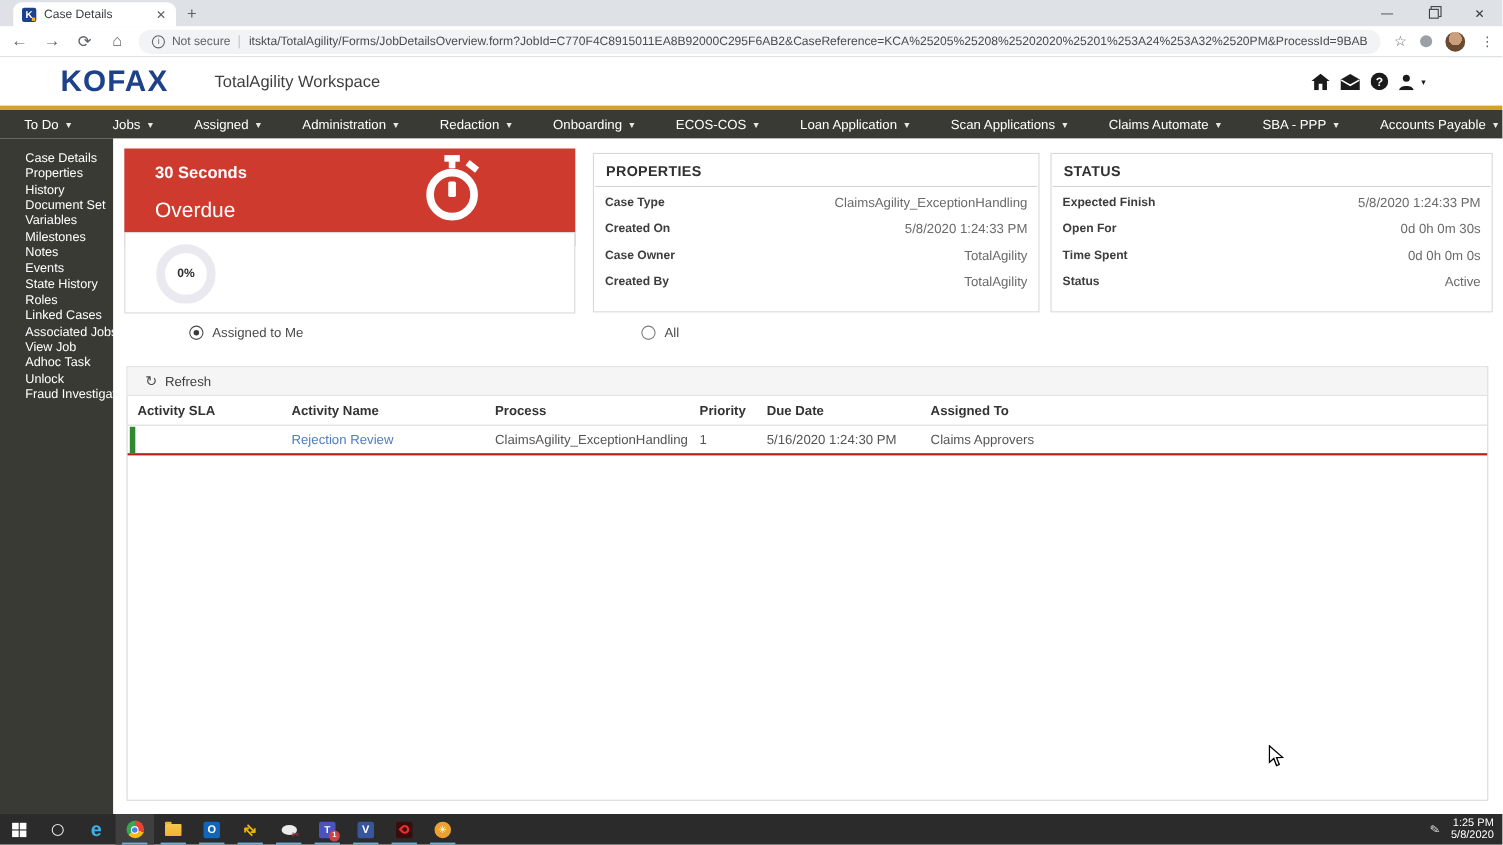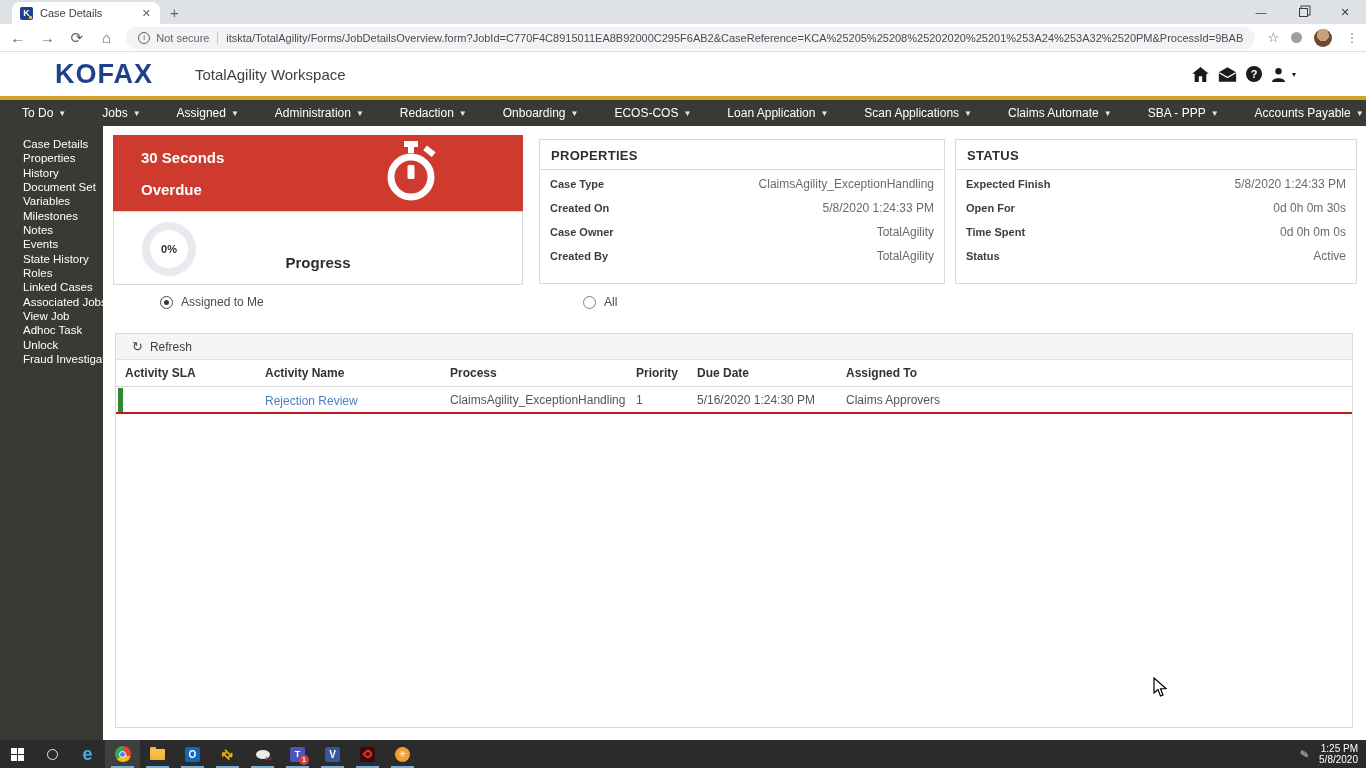--- a/index.html
+++ b/index.html
@@ -53,21 +53,21 @@
 
   
   .workarea{ position:absolute; left:0; top:126px; width:1366px; height:614px; display:flex; }
   .sidebar{ width:103px; background:var(--dark-chrome); padding:11px 0 0 23px; overflow:hidden; }
   .side-item{ color:#fff; font-size:11.5px; line-height:14.35px; white-space:nowrap; }
   .main{ position:relative; flex:1; background:#fff; overflow:hidden; }
 
   
   .overdue{ position:absolute; left:10px; top:9px; width:410px; height:89px; background:var(--accent-red); color:#fff; }
   .overdue-line1{ position:absolute; left:28px; top:14px; font-size:15px; font-weight:bold; }
-  .overdue-line2{ position:absolute; left:28px; top:46px; font-size:15px; font-weight:bold; }
+  .overdue-line2{ position:absolute; left:28px; top:46px; font-size:19px; font-weight:normal; }
   .stopwatch{ position:absolute; right:84px; top:6px; }
 
   
   .progress-card{ position:absolute; left:10px; top:85px; width:410px; height:74px; background:#fff; border:1px solid #d9d9d9; }
   .progress-ring{ position:absolute; left:28px; top:10px; width:54px; height:54px; border:8px solid #e9e9ef; border-radius:50%; display:flex; align-items:center; justify-content:center; }
   .progress-pct{ font-size:11px; font-weight:bold; color:#2e2e2e; }
   .progress-label{ position:absolute; left:0; right:0; top:42px; text-align:center; font-size:15px; font-weight:bold; color:#2e2e2e; }
 
   
   .panel{ position:absolute; top:13px; height:145px; background:#fff; border:1px solid #d9d9d9; }
@@ -75,21 +75,21 @@
   .panel.status{ left:852px; width:402px; }
   .panel-title{ font-size:13px; font-weight:bold; color:#2f2f2f; letter-spacing:.3px; padding:8px 10px 6px 10px; border-bottom:1px solid #d4d4d4; margin:0 1px; }
   .panel-rows{ padding:2px 0; }
   .prow{ display:flex; align-items:center; height:24px; padding:0 10px; }
   .prow .plabel{ font-size:11px; font-weight:bold; color:#3d3d3d; }
   .prow .pvalue{ margin-left:auto; font-size:12px; color:#6a6a6a; }
 
   
   .filter-row{ position:absolute; left:12px; top:169px; width:1240px; height:20px; }
   .radio-group{ position:absolute; display:flex; align-items:center; }
-  .rg-assigned{ left:0;padding-left:45px; }
+  .rg-assigned{ left:12px;padding-left:45px; }
   .rg-all{ left:468px; }
   .radio{ width:13px; height:13px; border:1px solid #7d7d7d; border-radius:50%; display:flex; align-items:center; justify-content:center; background:#fff; }
   .radio.checked{ border-color:#4a4a4a; }
   .radio.checked::after{ content:""; width:5px; height:5px; background:#3a3a3a; border-radius:50%; }
   .radio-label{ font-size:12px; color:#4a4a4a; margin-left:8px; }
 
   
   .acts{ position:absolute; left:12px; top:207px; width:1238px; height:395px; background:#fff; border:1px solid #d9d9d9; }
   .refresh-bar{ height:26px; background:#f5f5f5; border-bottom:1px solid #e2e2e2; display:flex; align-items:center; padding-left:16px; }
   .refresh-icon{ font-size:13px; color:#4a4a4a; margin-right:7px; }
@@ -291,21 +291,20 @@
           <circle cx="28" cy="36" r="20" fill="none" stroke="#fff" stroke-width="7"></circle>
           <rect x="24.5" y="24" width="7" height="14" rx="1.5" fill="#fff"></rect>
         </svg>
       </span>
     </div>
 
     <div class="progress-card">
       <div class="progress-ring">
         <span class="progress-pct">0%</span>
       </div>
-      <div class="progress-label">Progress</div>
     </div>
 
     <div class="panel properties">
       <div class="panel-title">PROPERTIES</div>
       <div class="panel-rows">
         <div class="prow">
             <span class="plabel">Case Type</span>
             <span class="pvalue">ClaimsAgility_ExceptionHandling</span>
           </div>
         <div class="prow">

